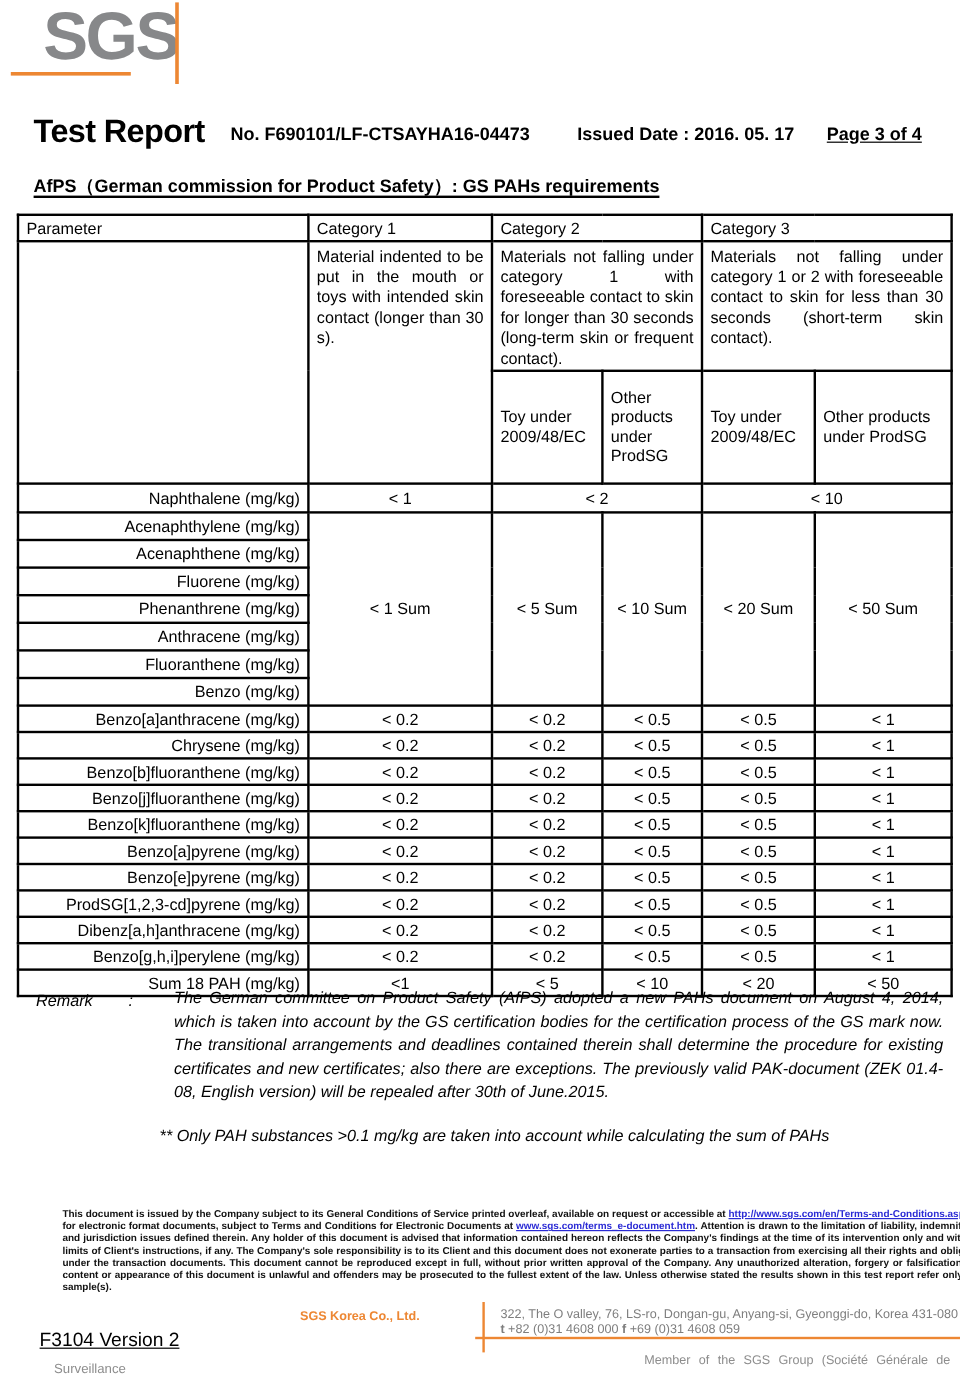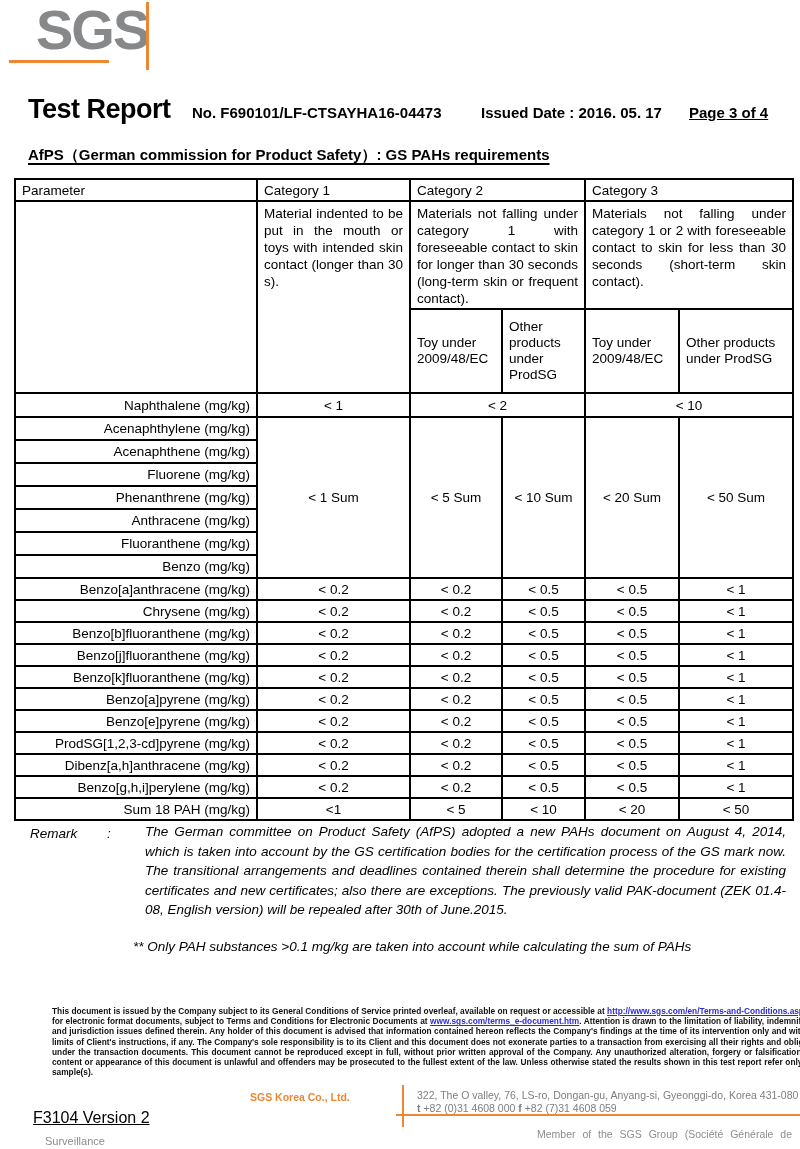--- a/index.html
+++ b/index.html
@@ -20,21 +20,21 @@
   .page-no      { position:absolute; left:689px; top:104px; font-size:15px; font-weight:bold;text-decoration:underline; }
   .section-title{ position:absolute; left:28px; top:146px; font-size:15px; font-weight:bold;
                   text-decoration:underline; text-decoration-thickness:2px; text-underline-offset:3px; }
 
   
   table.req { position:absolute; left:14px; top:178px; width:778px; border-collapse:collapse;
               table-layout:fixed; font-size:13.5px; }
   table.req td, table.req th { border:2px solid #000; padding:1px 6px; font-weight:normal; overflow:hidden; }
   tr.hdr td      { height:22px; text-align:left; vertical-align:middle; }
   tr.desc td     { height:102px; text-align:justify; vertical-align:top; padding-top:3px; line-height:17px; }
-  tr.subhdr td   { height:84px; text-align:left; vertical-align:middle; line-height:16px; }
+  tr.subhdr td   { height:94px; text-align:left; vertical-align:middle; line-height:16px; }
   td.param       { text-align:right; vertical-align:middle; }
   td.val         { text-align:center; vertical-align:middle; }
   tr.naph td     { height:24px; }
   tr.grp td      { height:23px; }
   tr.vrow td     { height:22px; }
 
   
   .remark { position:absolute; left:30px; top:822px; width:744px; font-size:13.5px; line-height:19.5px;font-style:italic; }
   .remark-label { position:absolute; left:0; top:2px; }
   .remark-colon { position:absolute; left:77px; top:2px; }
@@ -232,19 +232,19 @@
     <div class="remark-foot">** Only PAH substances &gt;0.1 mg/kg are taken into account while calculating the sum of PAHs</div>
   </div>
 
   <div class="legal"><span>This document is issued by the Company subject to its General Conditions of Service printed overleaf, available on request or accessible at </span><span class="lnk">http://www.sgs.com/en/Terms-and-Conditions.aspx</span><span> and, for electronic format documents, subject to Terms and Conditions for Electronic Documents at </span><span class="lnk">www.sgs.com/terms_e-document.htm</span><span>. Attention is drawn to the limitation of liability, indemnification and jurisdiction issues defined therein. Any holder of this document is advised that information contained hereon reflects the Company's findings at the time of its intervention only and within the limits of Client's instructions, if any. The Company's sole responsibility is to its Client and this document does not exonerate parties to a transaction from exercising all their rights and obligations under the transaction documents. This document cannot be reproduced except in full, without prior written approval of the Company. Any unauthorized alteration, forgery or falsification of the content or appearance of this document is unlawful and offenders may be prosecuted to the fullest extent of the law.  Unless otherwise stated the results shown in this test report refer only to the sample(s).</span></div>
 
   <div class="company">SGS Korea Co., Ltd.</div>
   <div class="f-vline"></div>
   <div class="f-hline"></div>
   <div class="address">
     <div>322, The O valley, 76, LS-ro, Dongan-gu, Anyang-si, Gyeonggi-do, Korea 431-080</div>
-    <div><b>t</b><span> +82 (0)31 4608 000 </span><b>f</b><span> +82 (7)31 4608 059</span></div>
+    <div><b>t</b><span> +82 (0)31 4608 000 </span><b>f</b><span> +69 (0)31 4608 059</span></div>
   </div>
   <div class="form-ver">F3104 Version 2</div>
   <div class="member">Member of the SGS Group (Société Générale de</div>
   <div class="surv">Surveillance</div>
 
 </div>
 
 </body></html>

